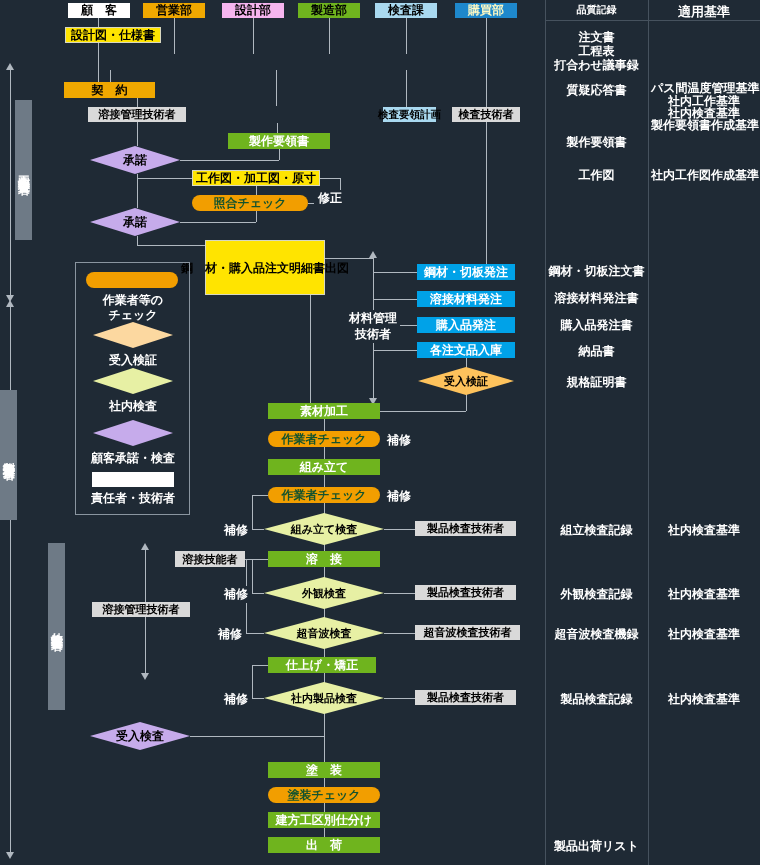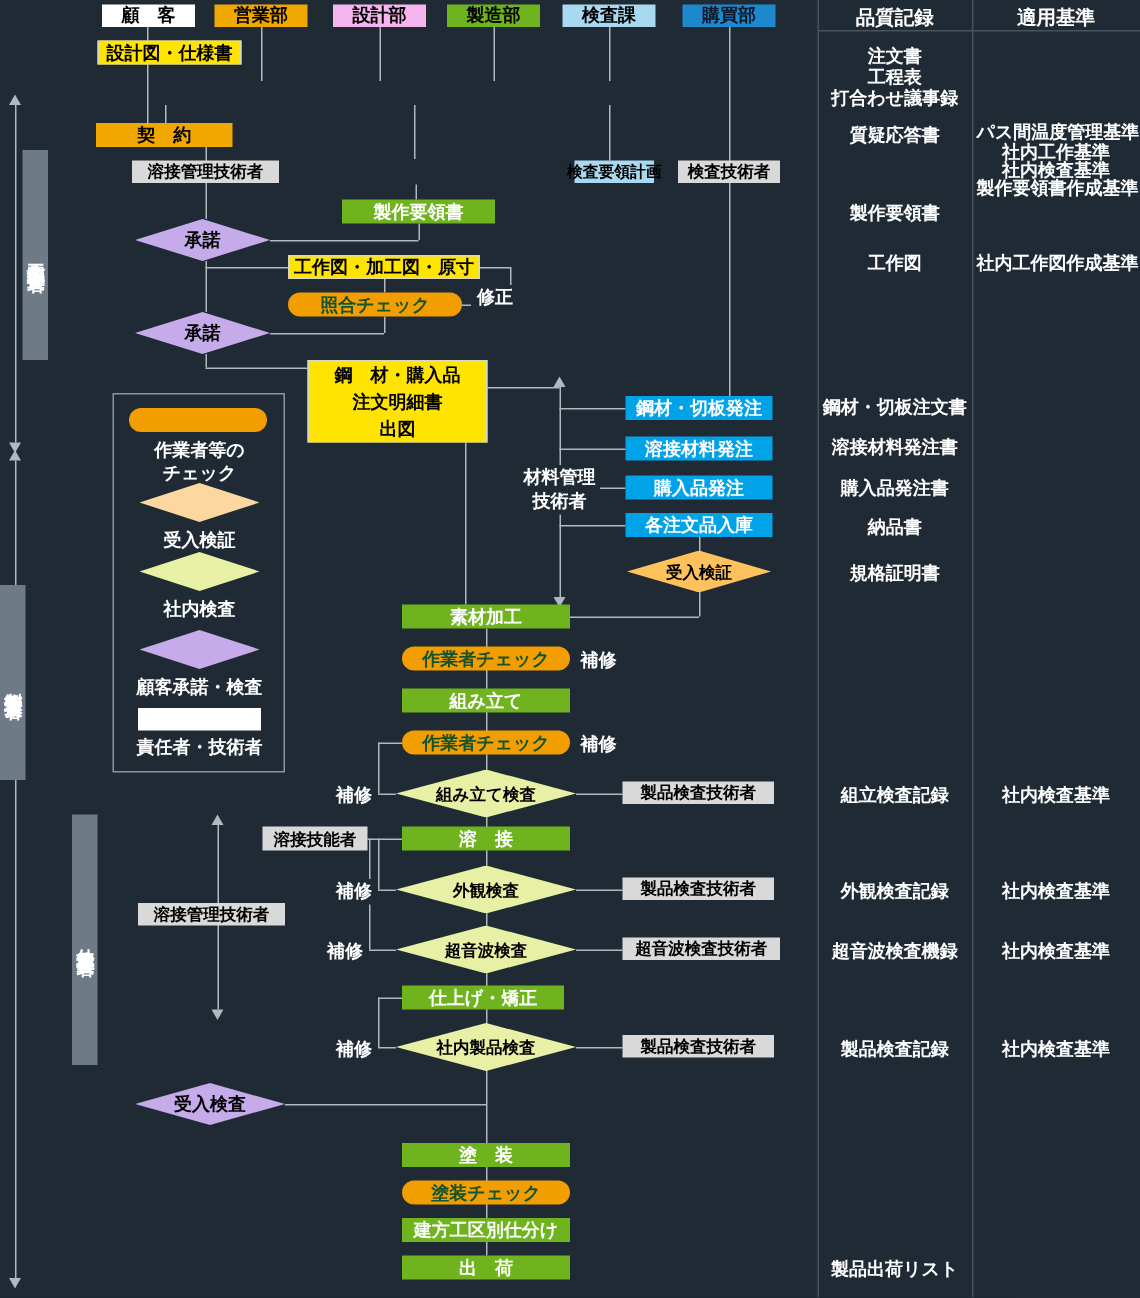--- a/index.html
+++ b/index.html
@@ -9,42 +9,42 @@
   .box{position:absolute;display:flex;align-items:center;justify-content:center;
        font-size:12px;font-weight:bold;color:#000;white-space:nowrap}
   .fs11{font-size:11px}
   .fs10{font-size:10.5px}
   .yellow{background:#ffe400;border:1px solid #d8d8c0}
   .orange{background:#f0a800}
   .pink{background:#f6b5ef}
   .green{background:#6fb41e;color:#fff}
   .green-h{background:#6fb41e}
   .lightblue{background:#a9d9f0}
-  .blue{background:#1e88cc;color:#0f172a}
+  .blue{background:#1e88cc;color:#fef9c3}
   .cyan{background:#00a2e8;color:#fff}
   .graybox{background:#d9d9d9}
   .whitebox{background:#ffffff}
   .pill{background:#f29e00;color:#14532d;border-radius:9px}
   .diamond{clip-path:polygon(50% 0,100% 50%,50% 100%,0 50%)}
   .d-purple{background:#c6abeb}
   .d-peach{background:#fcd8a0}
   .d-amber{background:#fdc25c}
   .d-yg{background:#e7f0a4}
   .wtext{position:absolute;color:#fff;font-size:12px;font-weight:bold;text-align:center;white-space:nowrap}
   .vlabel{position:absolute;writing-mode:vertical-rl;text-orientation:upright;background:#6e7a86;color:#fff;
           font-size:12px;font-weight:bold;display:flex;align-items:center;justify-content:center;letter-spacing:1px}
   .lh,.lv{position:absolute;background:#b0b8c0}
   .lh{height:1px}
   .lv{width:1px}
   .sep{background:#46525e}
   .tri{position:absolute;width:0;height:0;border-left:4px solid transparent;border-right:4px solid transparent}
   .tri-up{border-bottom:7px solid #b0b8c0}
   .tri-down{border-top:7px solid #b0b8c0}
   .legendbox{position:absolute;border:1px solid #8a95a0}
-  .col{flex-direction:column;line-height:18px}
+  .col{flex-direction:row;line-height:18px}
 </style>
 </head>
 <body>
 
 <div id="canvas">
 
   <div class="lv sep" style="left:545px;top:0;height:865px"></div>
   <div class="lv sep" style="left:648px;top:0;height:865px"></div>
   <div class="lh sep" style="left:545px;top:20px;width:215px"></div>
 
@@ -114,21 +114,21 @@
   <div class="vlabel" style="left:15px;top:100px;width:17px;height:140px">工作図管理責任者</div>
   <div class="vlabel" style="left:0px;top:390px;width:17px;height:130px">製作管理技術者</div>
   <div class="vlabel" style="left:48px;top:543px;width:17px;height:167px">外注管理責任者</div>
 
   <div class="box whitebox" style="left:68px;top:3px;width:62px;height:15px">顧　客</div>
   <div class="box orange" style="left:143px;top:3px;width:62px;height:15px">営業部</div>
   <div class="box pink" style="left:222px;top:3px;width:62px;height:15px">設計部</div>
   <div class="box green-h" style="left:298px;top:3px;width:62px;height:15px">製造部</div>
   <div class="box lightblue" style="left:375px;top:3px;width:62px;height:15px">検査課</div>
   <div class="box blue" style="left:455px;top:3px;width:62px;height:15px">購買部</div>
-  <div class="wtext" style="left:548px;top:3px;width:97px;font-size:13px">品質記録</div>
+  <div class="wtext" style="left:548px;top:3px;width:97px;font-size:10px">品質記録</div>
   <div class="wtext" style="left:651px;top:3px;width:106px;font-size:13px">適用基準</div>
 
   <div class="box yellow" style="left:65px;top:27px;width:96px;height:16px">設計図・仕様書</div>
   <div class="box orange" style="left:64px;top:82px;width:91px;height:16px">契　約</div>
   <div class="box graybox fs11" style="left:88px;top:107px;width:98px;height:15px">溶接管理技術者</div>
   <div class="box lightblue fs10" style="left:383px;top:107px;width:53px;height:15px">検査要領計画</div>
   <div class="box graybox fs11" style="left:452px;top:107px;width:68px;height:15px">検査技術者</div>
   <div class="box green" style="left:228px;top:133px;width:102px;height:16px">製作要領書</div>
   <div class="box diamond d-purple" style="left:90px;top:146px;width:90px;height:28px">承諾</div>
   <div class="box yellow" style="left:192px;top:170px;width:128px;height:16px">工作図・加工図・原寸</div>

